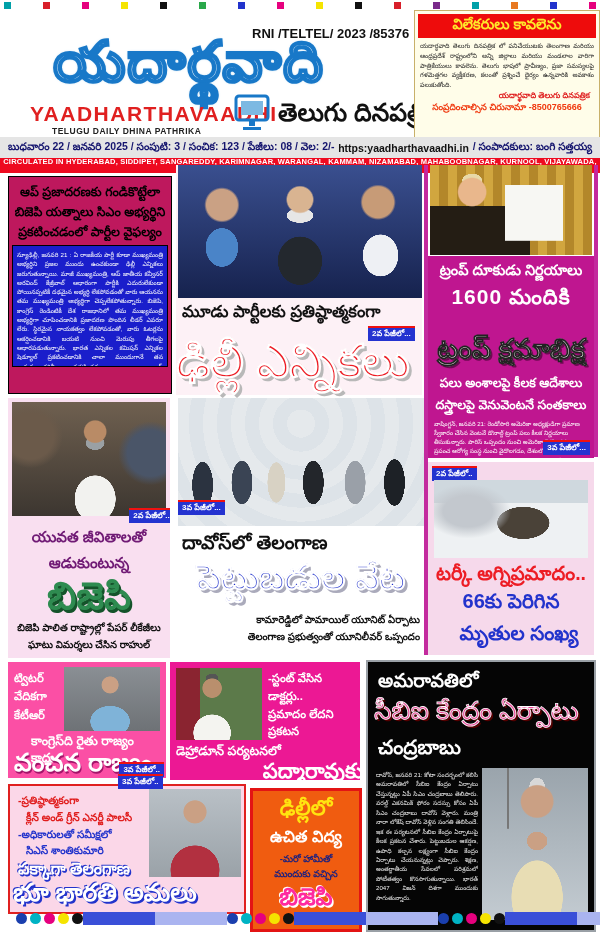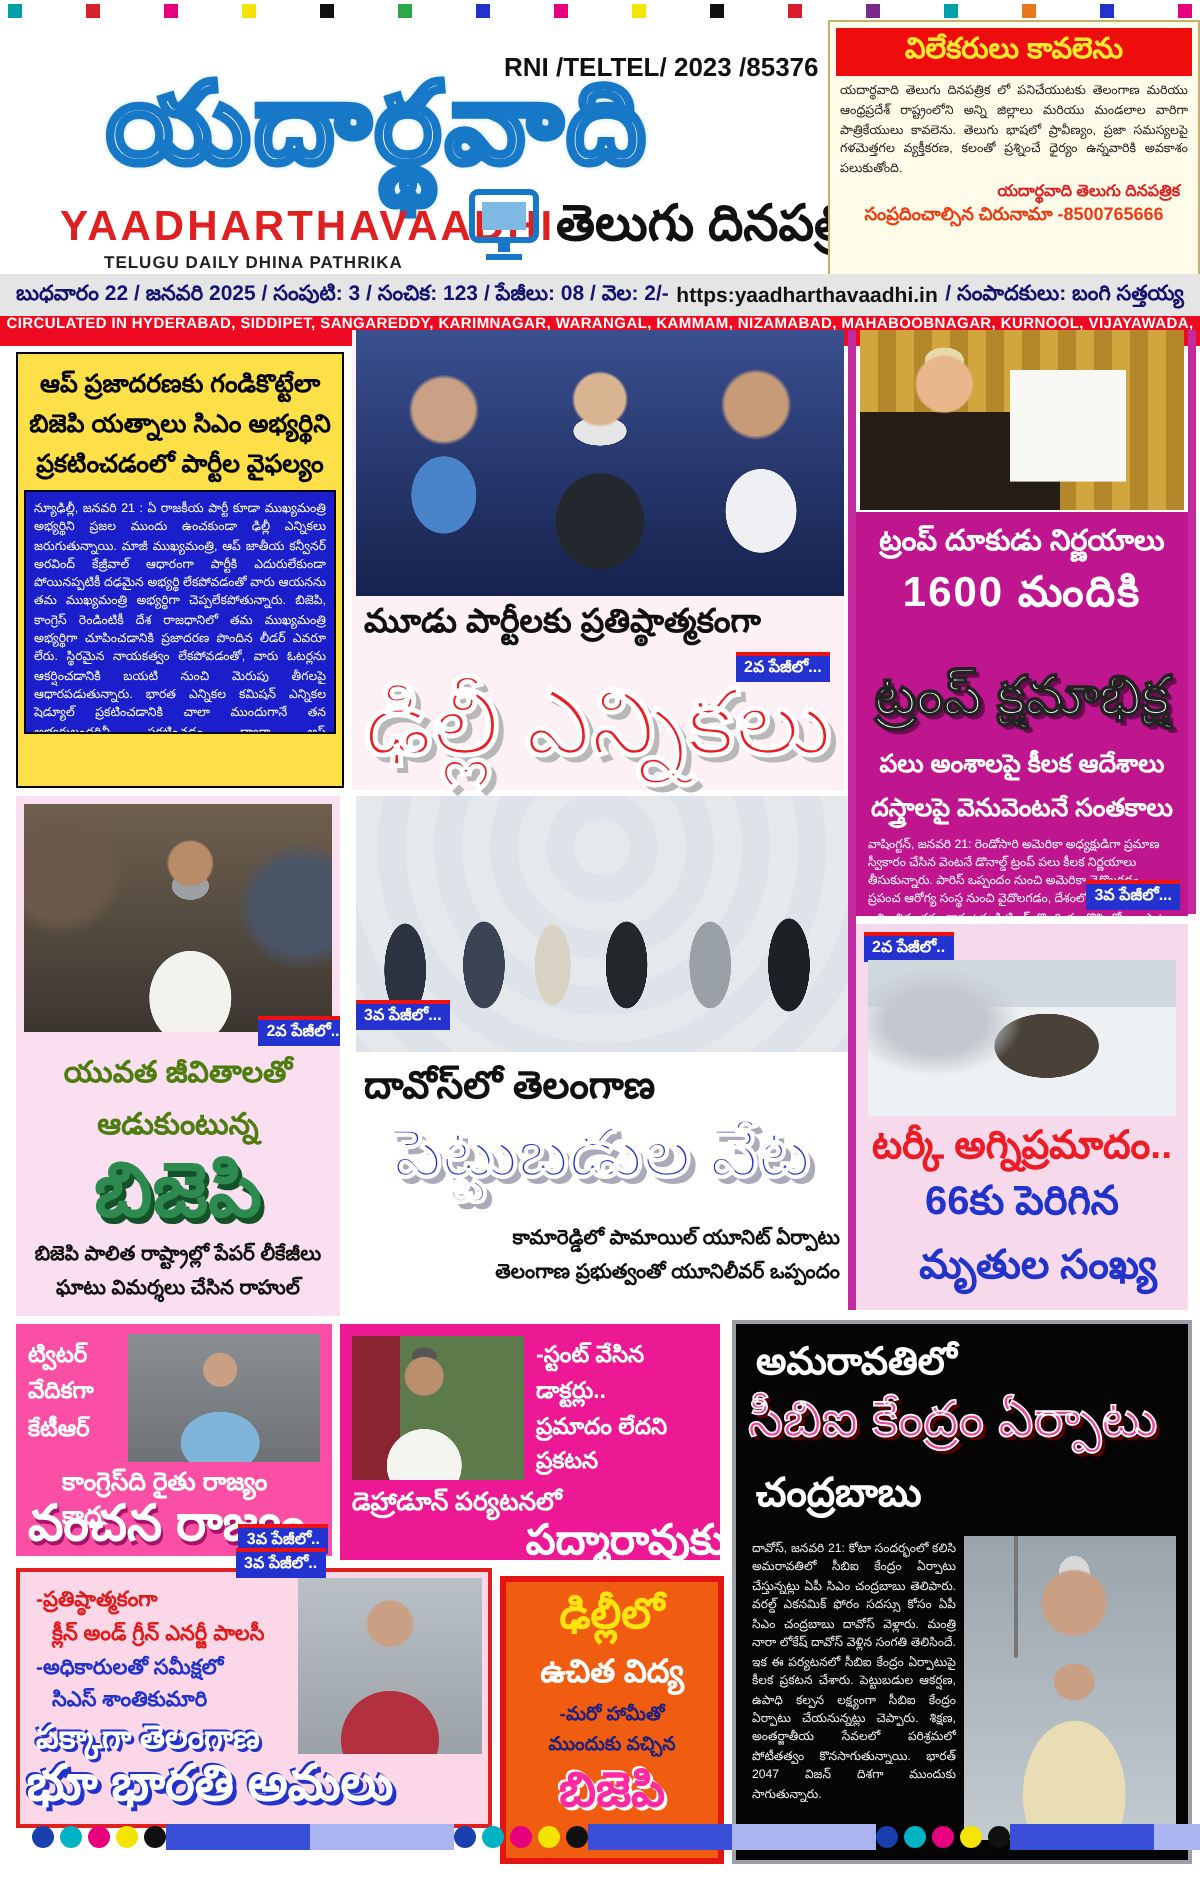--- a/index.html
+++ b/index.html
@@ -29,50 +29,50 @@
   .datebar{background:#e5e5e5;display:flex;align-items:center;justify-content:space-between;
            padding:0 8px;font-size:10.5px;font-weight:bold;color:#14146e;}
   .datebar .url{color:#111;}
   .circbar{background:#ee0a20;color:#fff;font-size:7.5px;font-weight:bold;text-align:center;
            display:flex;align-items:center;justify-content:center;letter-spacing:.2px;}
   
   .tag{background:#2433d0;color:#fff;font-size:8px;font-weight:bold;padding:1px 4px 2px;
        border-top:2px solid #ee1111;white-space:nowrap;line-height:1.2;}
   .photo{background:#888;}
   
-  .lbox{border:1.5px solid #000;background:#fde047;}
+  .lbox{border:1.5px solid #000;background:#be185d;}
   .lbox .hl{font-size:12.5px;font-weight:bold;color:#000;text-align:center;line-height:1.6;
             padding:5px 4px 3px;}
   .bluebody{margin:0 3px 3px;background:#1a1ecb;border:1px solid #000;color:#fff;
             font-size:6.2px;line-height:1.5;padding:4px;text-align:justify;overflow:hidden;height:112px;}
   
   .centerpanel{background:#fdf1f6;}
   .kicker{font-size:16.5px;font-weight:bold;color:#111;}
-  .delhi-title{font-size:46px;font-weight:900;color:#ed1c24;text-align:center;line-height:1;
+  .delhi-title{font-size:46px;font-weight:900;color:#ed1c24;line-height:1;
                -webkit-text-stroke:1px #fff;text-shadow:3px 3px 0 #b8b8b8;}
   .davos-kicker{font-size:19px;font-weight:bold;color:#111;}
   .davos-title{font-size:34px;font-weight:900;color:#2233cc;text-align:center;line-height:1;
                -webkit-text-stroke:1px #fff;text-shadow:3px 3px 0 #aab;}
   .davos-sub{font-size:10px;font-weight:bold;color:#111;text-align:right;line-height:1.6;}
   .vrule{background:#c32a9e;}
   
   .trumpbox{background:#bf1690;color:#fff;text-align:center;overflow:hidden;}
   .tp1{font-size:14.5px;font-weight:bold;margin-top:6px;}
   .tp2{font-size:21px;font-weight:900;margin-top:3px;letter-spacing:1px;}
   .tp-title{font-size:27px;font-weight:900;margin-top:20px;-webkit-text-stroke:.8px #222;
             text-shadow:2px 2px 0 #6d0b52;}
   .tp3{font-size:12.5px;font-weight:bold;margin-top:5px;}
   .tpbody{font-size:6.1px;line-height:1.5;text-align:left;padding:4px 6px 0;}
   
   .turkbox{background:#f6d9eb;overflow:hidden;}
   .turk-title{font-size:19.5px;font-weight:900;color:#ed1c24;text-align:center;}
   .turk-sub{font-size:20px;font-weight:900;color:#2233cc;text-align:center;line-height:1.5;}
   
   .rahulbox{background:#f9dff0;text-align:center;overflow:hidden;}
-  .ry{font-size:15px;font-weight:bold;color:#4d7c0f;line-height:1.7;}
+  .ry{font-size:15px;font-weight:bold;color:#701a75;line-height:1.7;}
   .bjp-green{font-size:38px;font-weight:900;color:#2e8b50;text-shadow:2px 3px 0 #14532a;line-height:1.15;}
   .rsub{font-size:10px;font-weight:bold;color:#111;line-height:1.7;}
   
   .ktrbox{background:#fb4fa5;color:#fff;overflow:hidden;}
   .ktr-side{font-size:11.5px;font-weight:bold;line-height:1.6;}
   .ktr-line{font-size:12.5px;font-weight:bold;}
   .ktr-title{font-size:25px;font-weight:900;text-shadow:1px 2px 0 #a3146a;}
   
   .padbox{background:#ec1894;color:#fff;overflow:hidden;}
   .pad-side{font-size:11.5px;font-weight:bold;line-height:1.55;}

